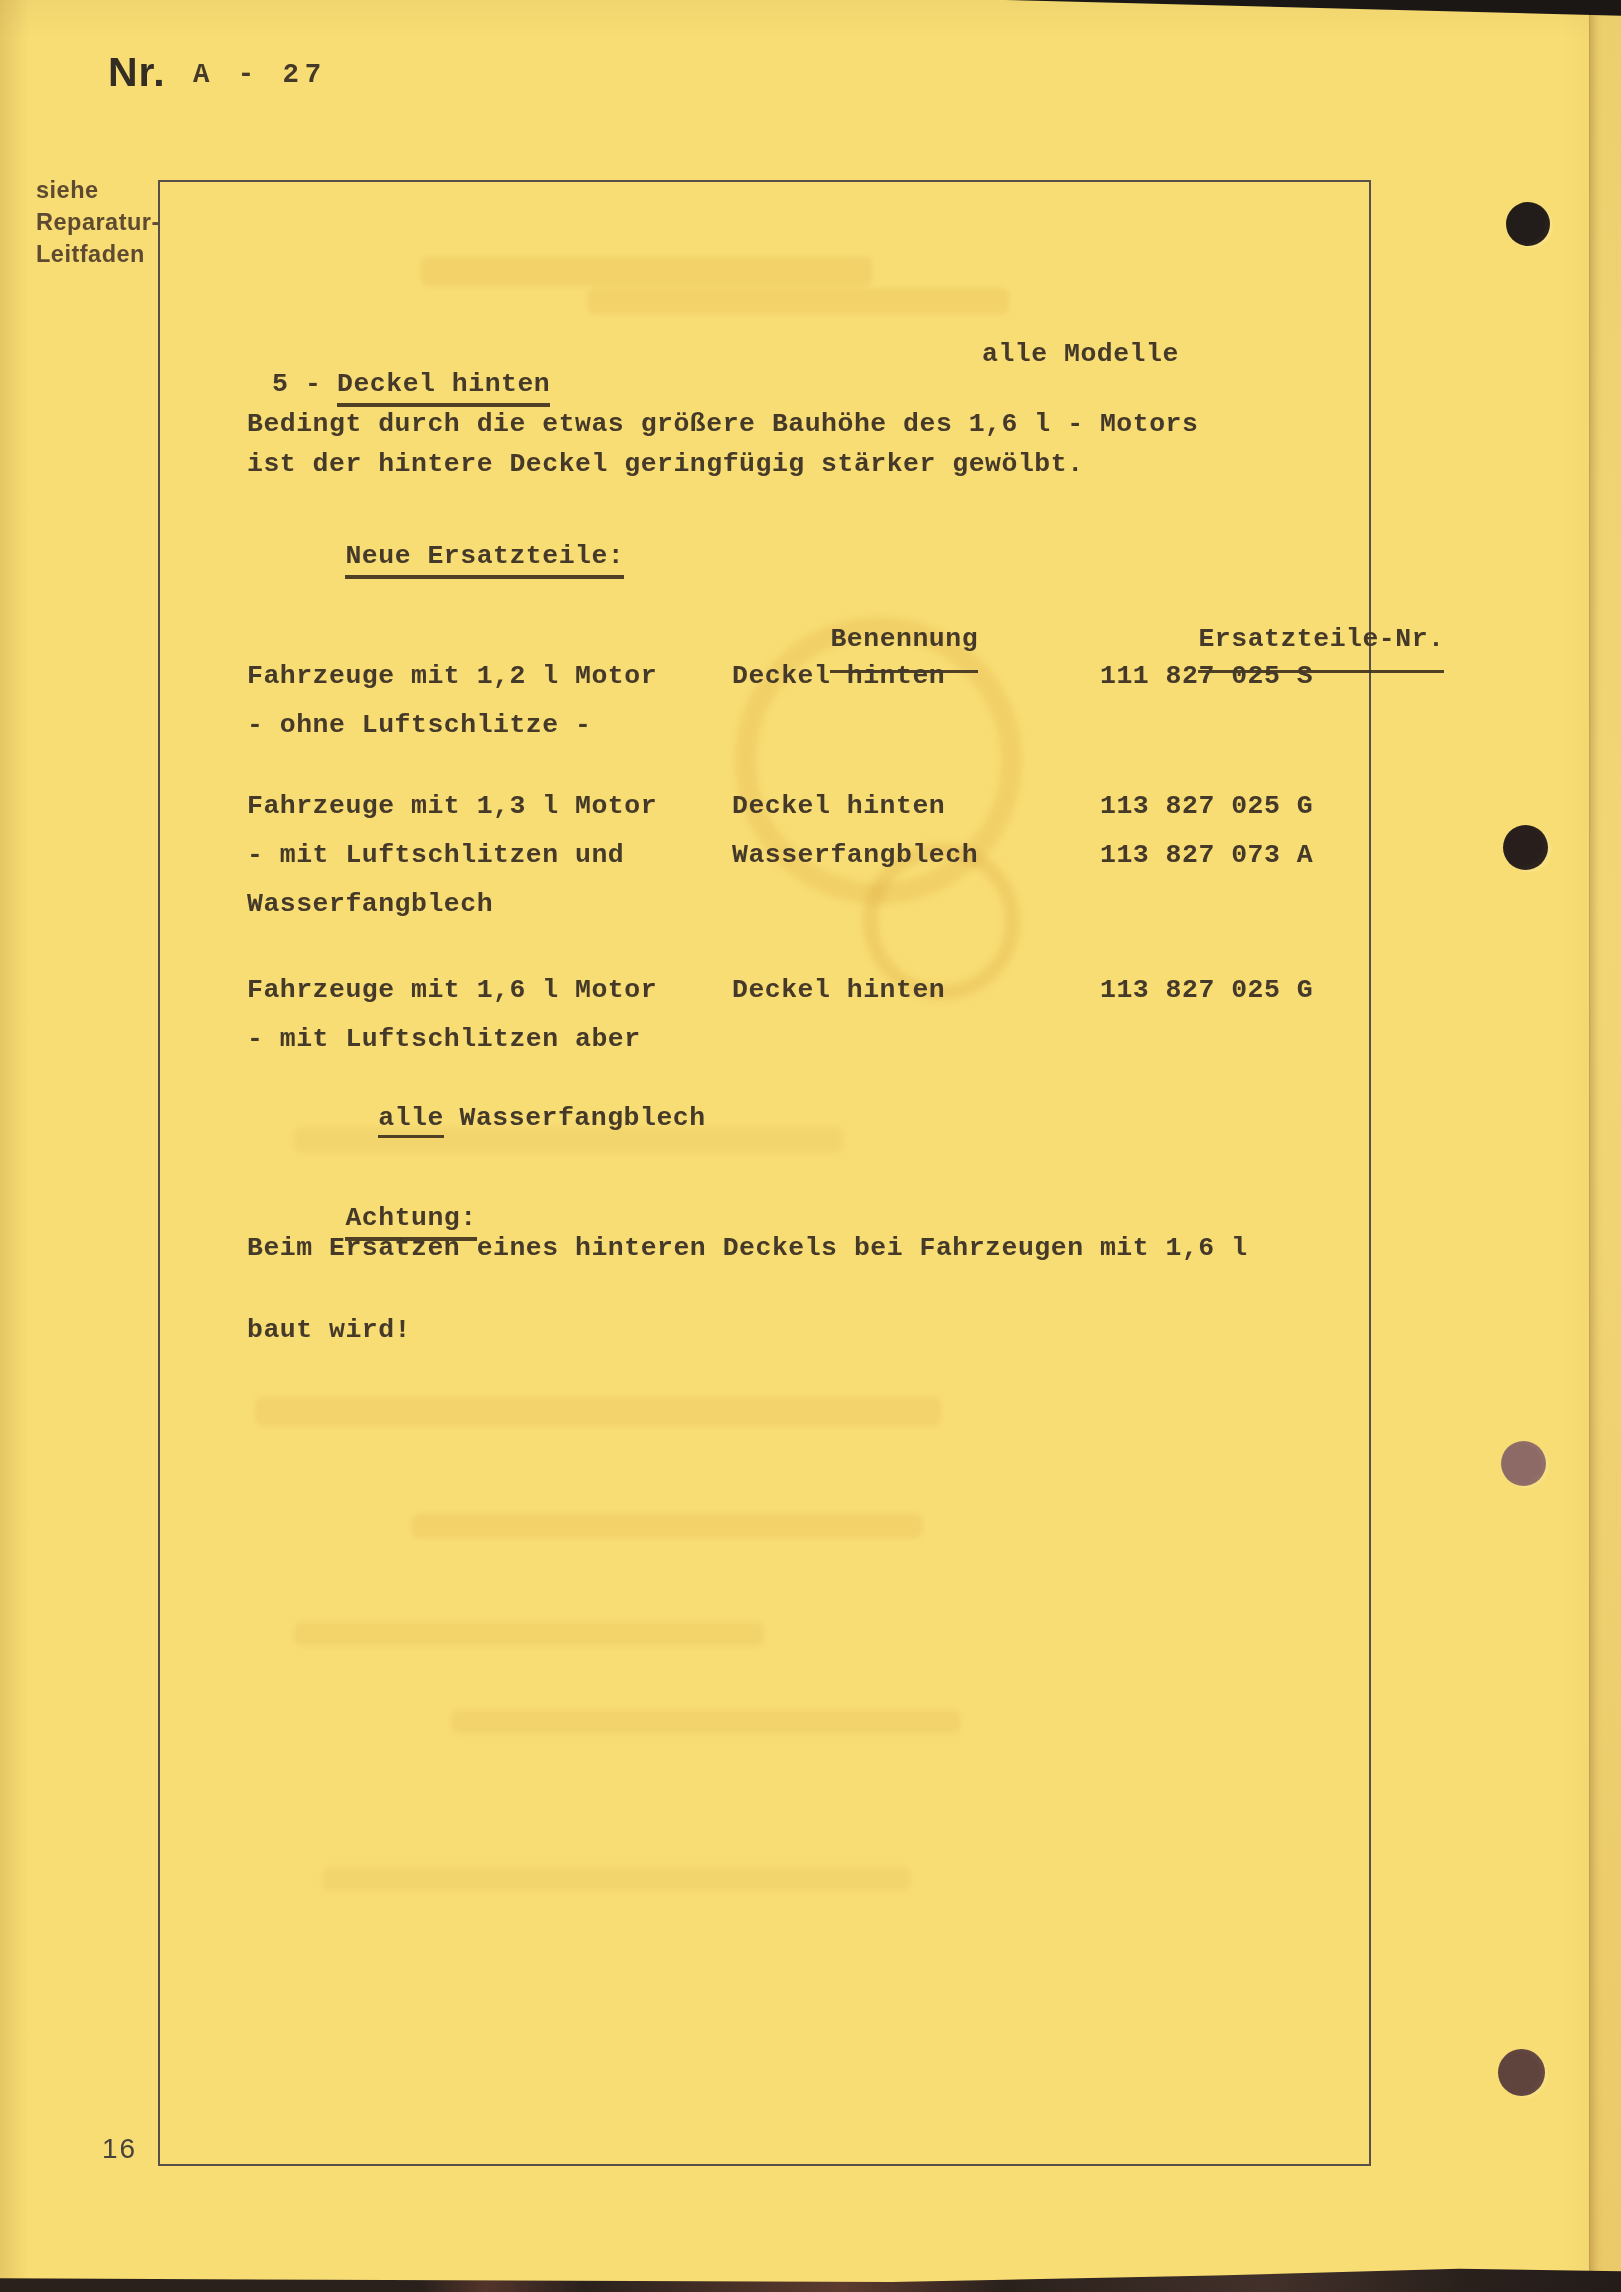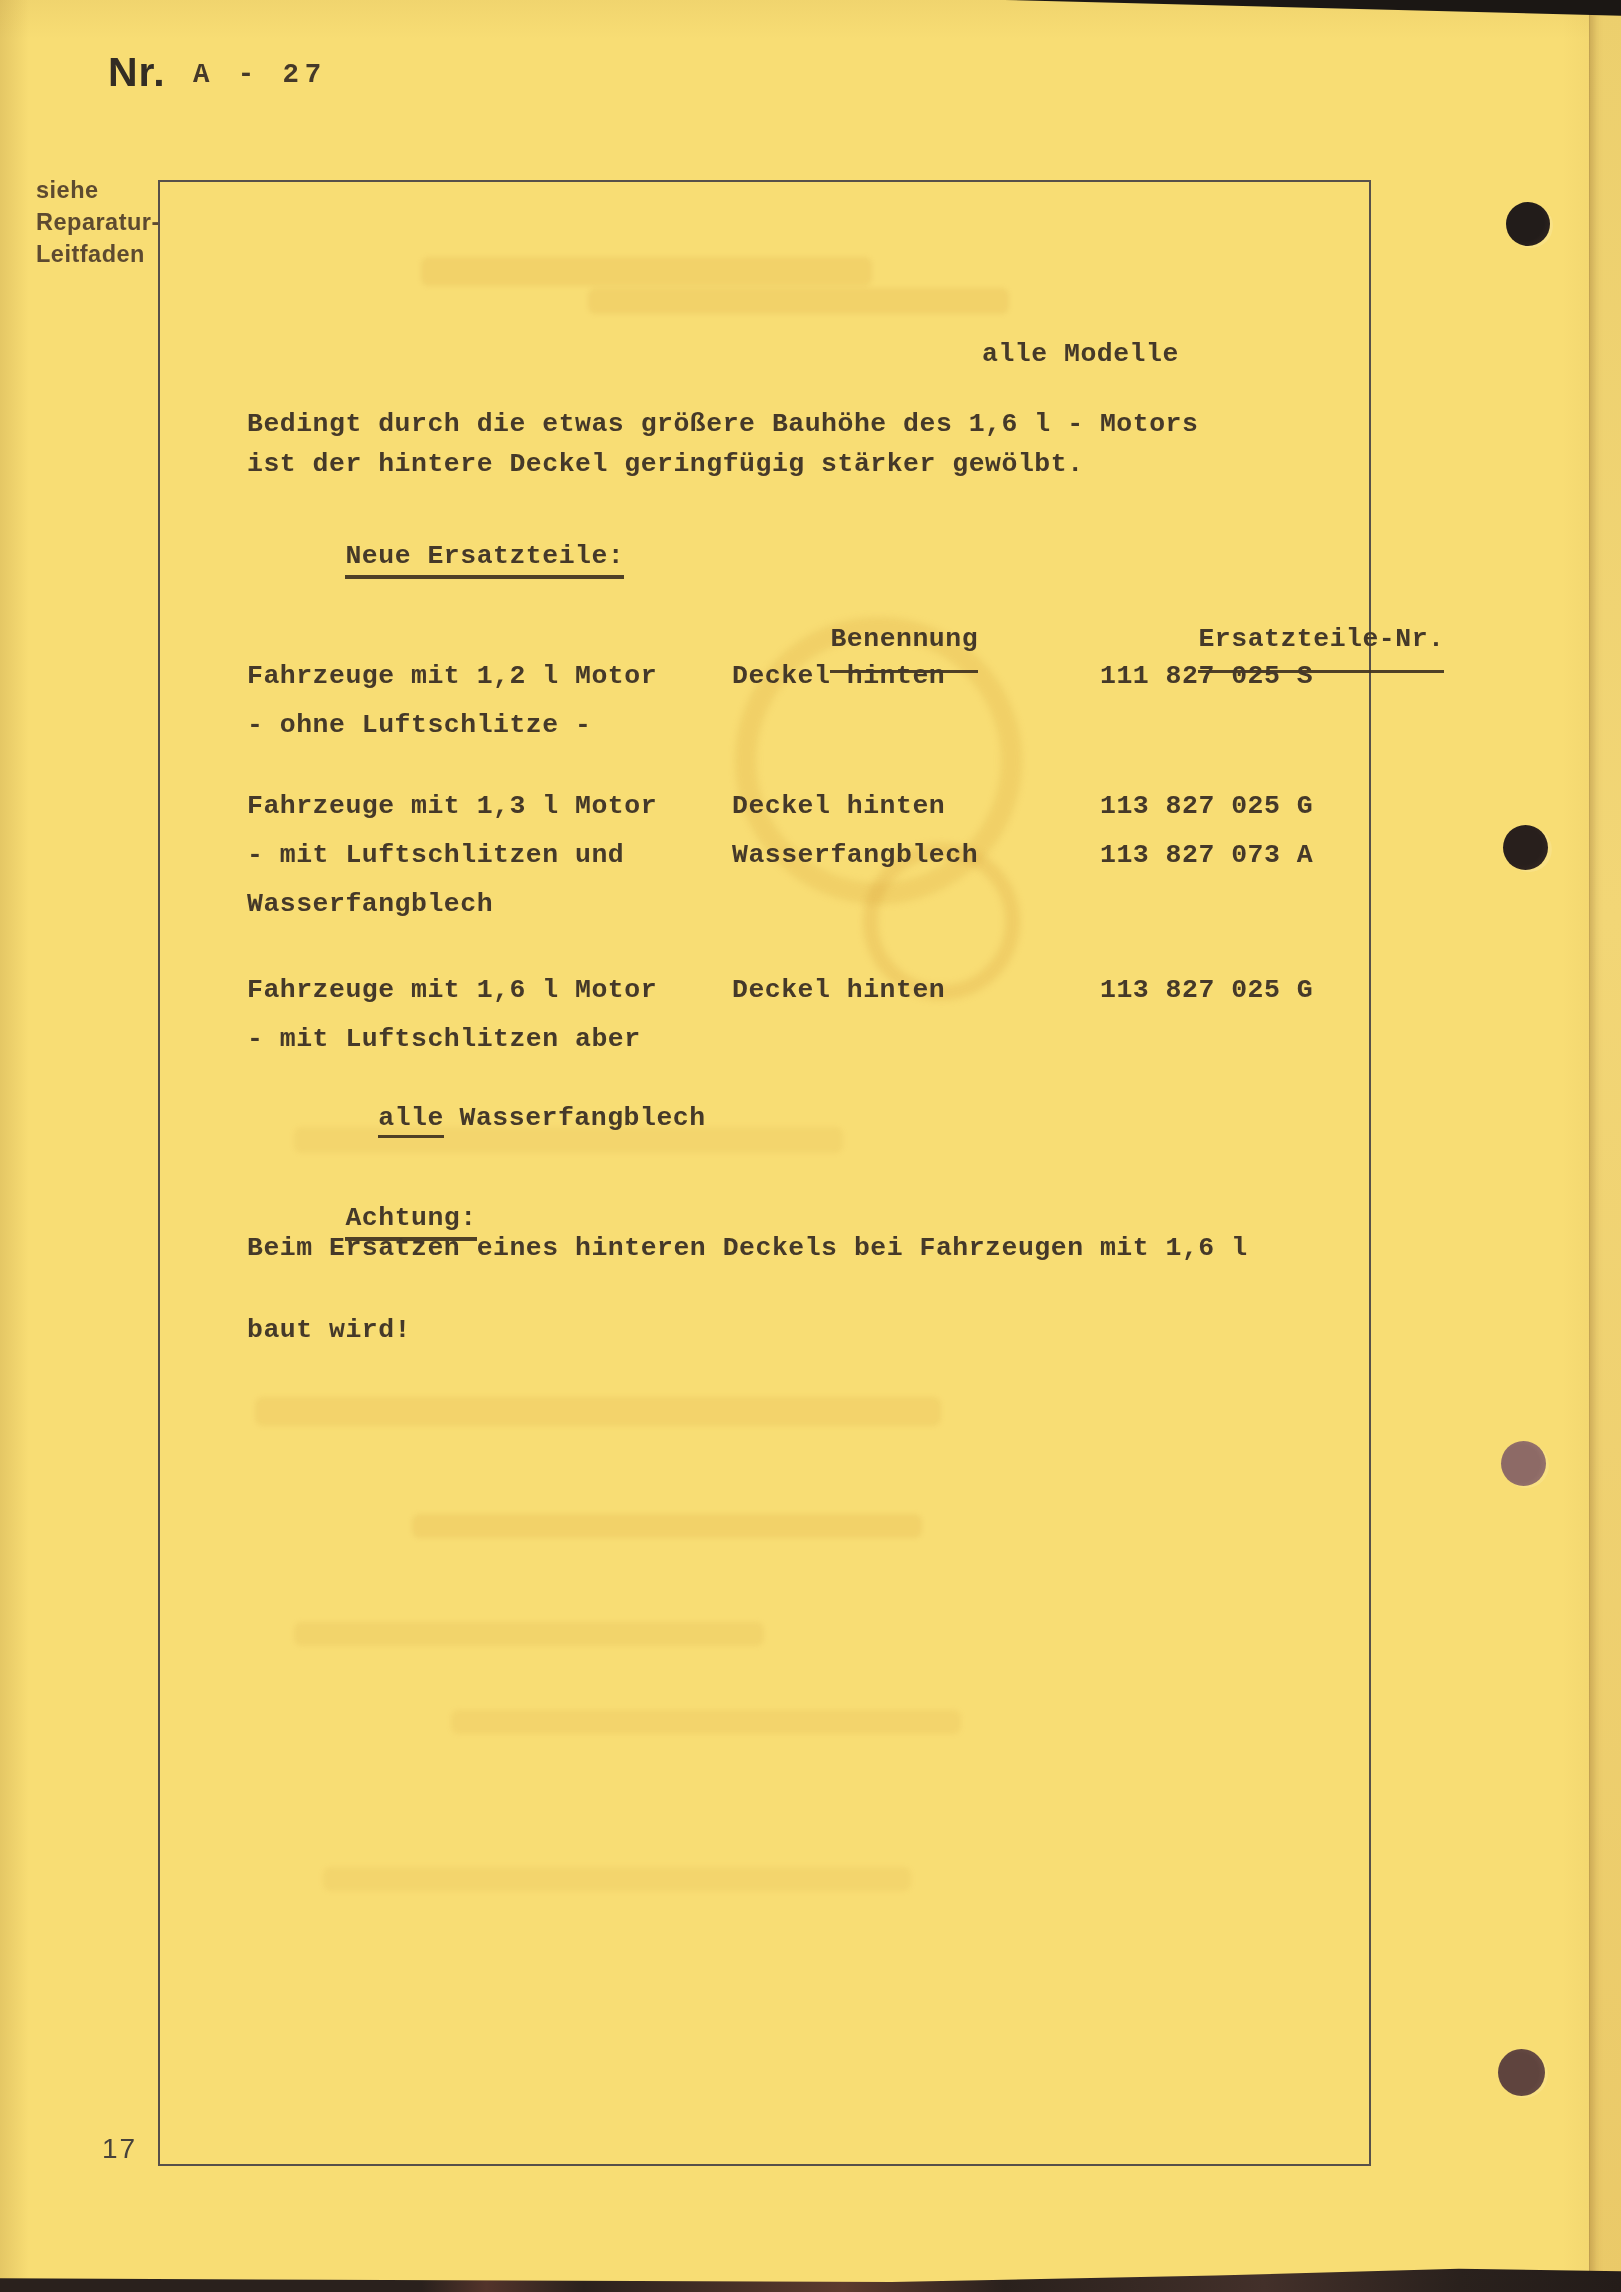--- a/index.html
+++ b/index.html
@@ -109,20 +109,23 @@
   </div>
 
   <div class="abs margin-note" style="left:36px;top:174px;">
     <div>siehe</div>
     <div>Reparatur-</div>
     <div>Leitfaden</div>
   </div>
 
   <div class="content-box">
 
+    <div class="abs tw" style="left:13.7px;top:157px;">
+      <span>5 -</span><span class="u gap-left">Deckel hinten</span>
+    </div>
     <div class="abs tw" style="left:822px;top:157px;">alle Modelle</div>
 
     <div class="abs tw" style="left:87px;top:227px;">Bedingt durch die etwas größere Bauhöhe des 1,6 l - Motors</div>
     <div class="abs tw" style="left:87px;top:267px;">ist der hintere Deckel geringfügig stärker gewölbt.</div>
 
     <div class="abs tw" style="left:87px;top:329px;">
       <span class="u">Neue Ersatzteile:</span>
     </div>
 
     <div class="abs tw" style="left:572px;top:412px;">
@@ -160,21 +163,21 @@
     </div>
 
     <div class="abs tw" style="left:87px;top:991px;">
       <span class="u">Achtung:</span>
     </div>
     <div class="abs tw" style="left:87px;top:1051px;">Beim Ersatzen eines hinteren Deckels bei Fahrzeugen mit 1,6 l</div>
     <div class="abs tw" style="left:87px;top:1133px;">baut wird!</div>
 
   </div>
 
-  <div class="abs page-number" style="left:102px;top:2133px;">17</div>
+  <div class="abs page-number" style="left:102px;top:2133px;">16</div>
 
   <div class="hole hole-1"></div>
   <div class="hole hole-2"></div>
   <div class="hole hole-3"></div>
   <div class="hole hole-4"></div>
 
   <div class="edge-right"></div>
   <div class="edge-top"></div>
   <div class="edge-bottom"></div>
 

